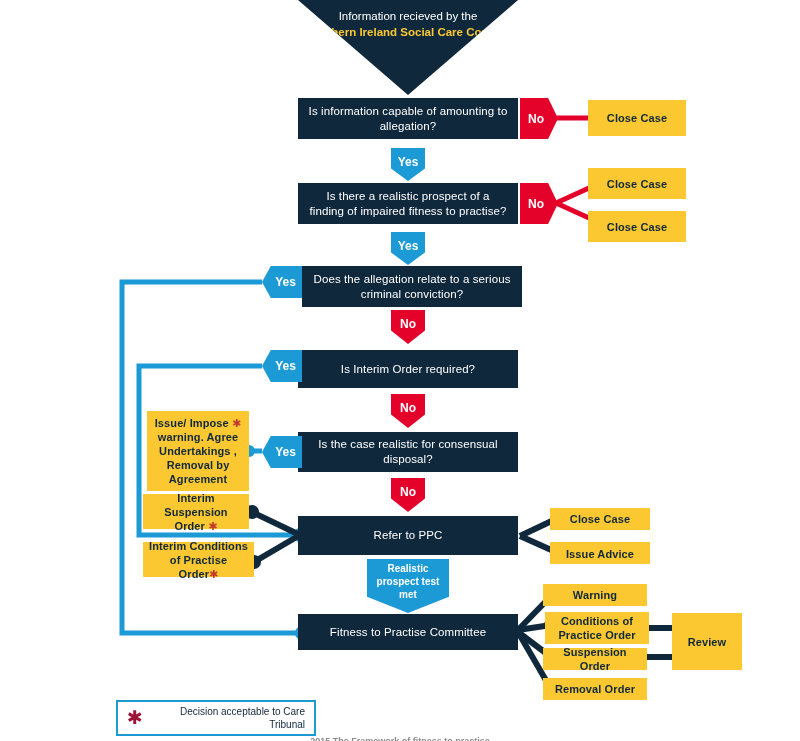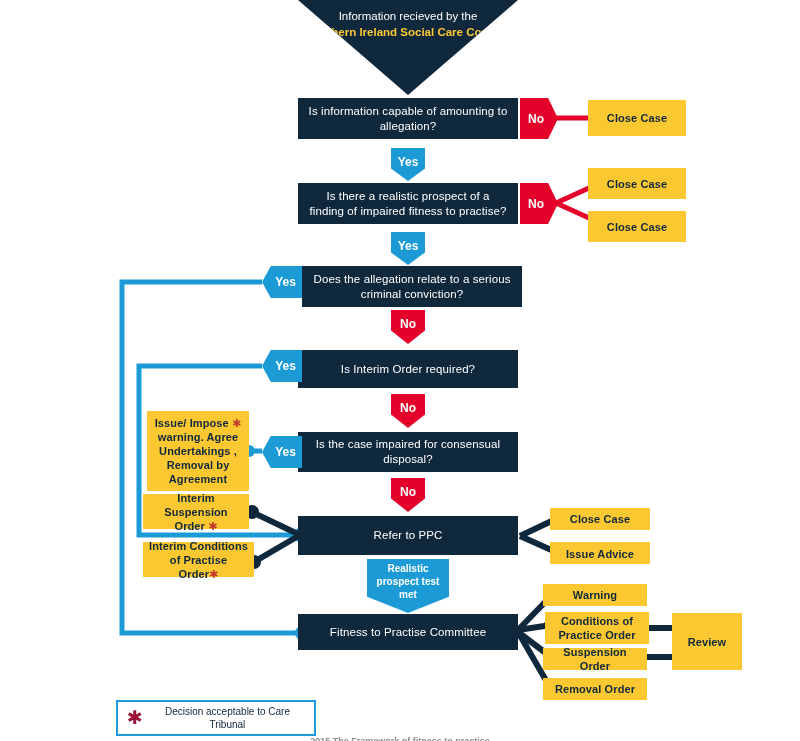--- a/index.html
+++ b/index.html
@@ -39,21 +39,21 @@
   }
   .triangle .t1{display:block;font-size:11.5px;line-height:16px;padding-top:8px;}
   .triangle .t2{display:block;font-size:11.5px;line-height:16px;color:#fbc831;font-weight:700;}
   
   .legend{
     position:absolute;border:2px solid #1b9ad6;background:#ffffff;
     box-sizing:border-box;display:flex;align-items:center;gap:7px;
     padding:5px 9px;
   }
   .legend .ast{color:#9c1438;font-size:19px;line-height:14px;font-weight:700;}
-  .legend .ltxt{color:#10283c;font-size:10px;line-height:13px;text-align:center;font-weight:400;}
+  .legend .ltxt{color:#10283c;font-size:10px;line-height:13px;text-align:right;font-weight:400;}
   .ast-in{color:#c0392b;font-weight:900;}
   .footer{
     position:absolute;left:0;width:800px;overflow:hidden;
     color:#8d8d8d;font-size:9px;white-space:nowrap;text-align:center;font-weight:700;
   }
   svg{position:absolute;left:0;top:0;overflow:visible;}
 </style>
 </head>
 <body>
 
@@ -181,21 +181,21 @@
   </div>
   <div class="node blue blue-left" style="left:262px;top:350px;width:40px;height:32px;">
     <span style="margin-left:7px">Yes</span>
   </div>
 
   <div class="node red red-down" style="left:391px;top:394px;width:34px;height:34px;">
     <span style="margin-bottom:7px">No</span>
   </div>
 
   <div class="node navy" style="left:298px;top:432px;width:220px;height:40px;">
-    <span>Is the case impaired for consensual disposal?</span>
+    <span>Is the case realistic for consensual disposal?</span>
   </div>
   <div class="node blue blue-left" style="left:262px;top:436px;width:40px;height:32px;">
     <span style="margin-left:7px">Yes</span>
   </div>
   <div class="node yellow" style="left:147px;top:411px;width:102px;height:80px;">
     <span>Issue/ Impose <span class="ast-in">✱</span> warning. Agree Undertakings , Removal by Agreement</span>
   </div>
 
   <div class="node red red-down" style="left:391px;top:478px;width:34px;height:34px;">
     <span style="margin-bottom:7px">No</span>

